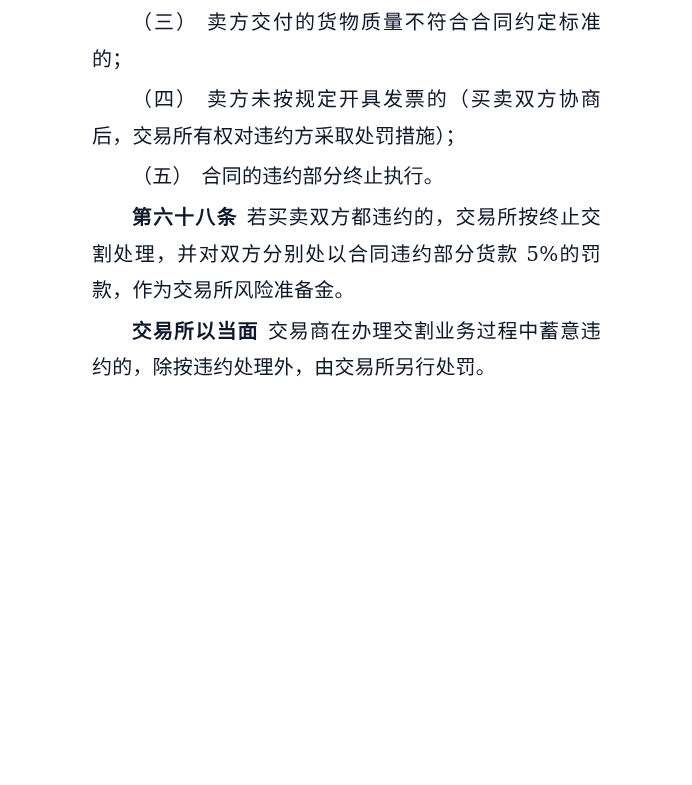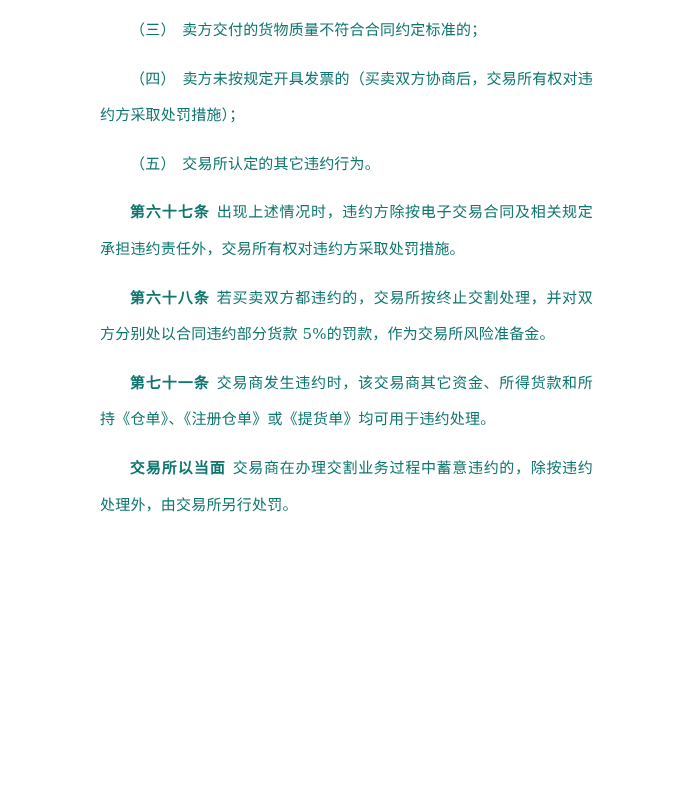--- a/index.html
+++ b/index.html
@@ -14,25 +14,25 @@
   }
   .page {
     box-sizing: border-box;
     width: 692px;
     height: 785px;
     padding: 0 87px 0 88px;
     background: #ffffff;
     overflow: hidden;
   }
   .clause {
-    margin: 12px;
+    margin: 4px;
     font-family: "DejaVu Serif", "Liberation Serif", serif;
-    font-size: 15px;
+    font-size: 20px;
     line-height: 36.6px;
-    color: #0f766e;
+    color: #0f172a;
     text-align: justify;
     text-indent: 2em;
     letter-spacing: 0.2px;
     word-break: break-all;
   }
   .clause-head {
     margin-right: 0.45em;
   }
   .clause-head.bold {
     font-weight: 700;
@@ -40,19 +40,17 @@
     letter-spacing: 0.5px;
   }
 </style>
 </head>
 <body>
 
 <div class="page">
   <div id="clauses">
       <p class="clause"><span class="clause-head">（三）</span><span class="clause-body">卖方交付的货物质量不符合合同约定标准的；</span></p>
       <p class="clause"><span class="clause-head">（四）</span><span class="clause-body">卖方未按规定开具发票的（买卖双方协商后，交易所有权对违约方采取处罚措施）；</span></p>
-      <p class="clause"><span class="clause-head">（五）</span><span class="clause-body">交易所认定的其它违约行为。</span></p>
-      <p class="clause"><span class="clause-head bold">第六十七条</span><span class="clause-body">出现上述情况时，违约方除按电子交易合同及相关规定承担违约责任外，交易所有权对违约方采取处罚措施。</span></p>
+      <p class="clause"><span class="clause-head">（五）</span><span class="clause-body">合同的违约部分终止执行。</span></p>
       <p class="clause"><span class="clause-head bold">第六十八条</span><span class="clause-body">若买卖双方都违约的，交易所按终止交割处理，并对双方分别处以合同违约部分货款 5%的罚款，作为交易所风险准备金。</span></p>
-      <p class="clause"><span class="clause-head bold">第七十一条</span><span class="clause-body">交易商发生违约时，该交易商其它资金、所得货款和所持《仓单》、《注册仓单》或《提货单》均可用于违约处理。</span></p>
       <p class="clause"><span class="clause-head bold">交易所以当面</span><span class="clause-body">交易商在办理交割业务过程中蓄意违约的，除按违约处理外，由交易所另行处罚。</span></p>
     </div>
 </div>
 
 </body></html>

